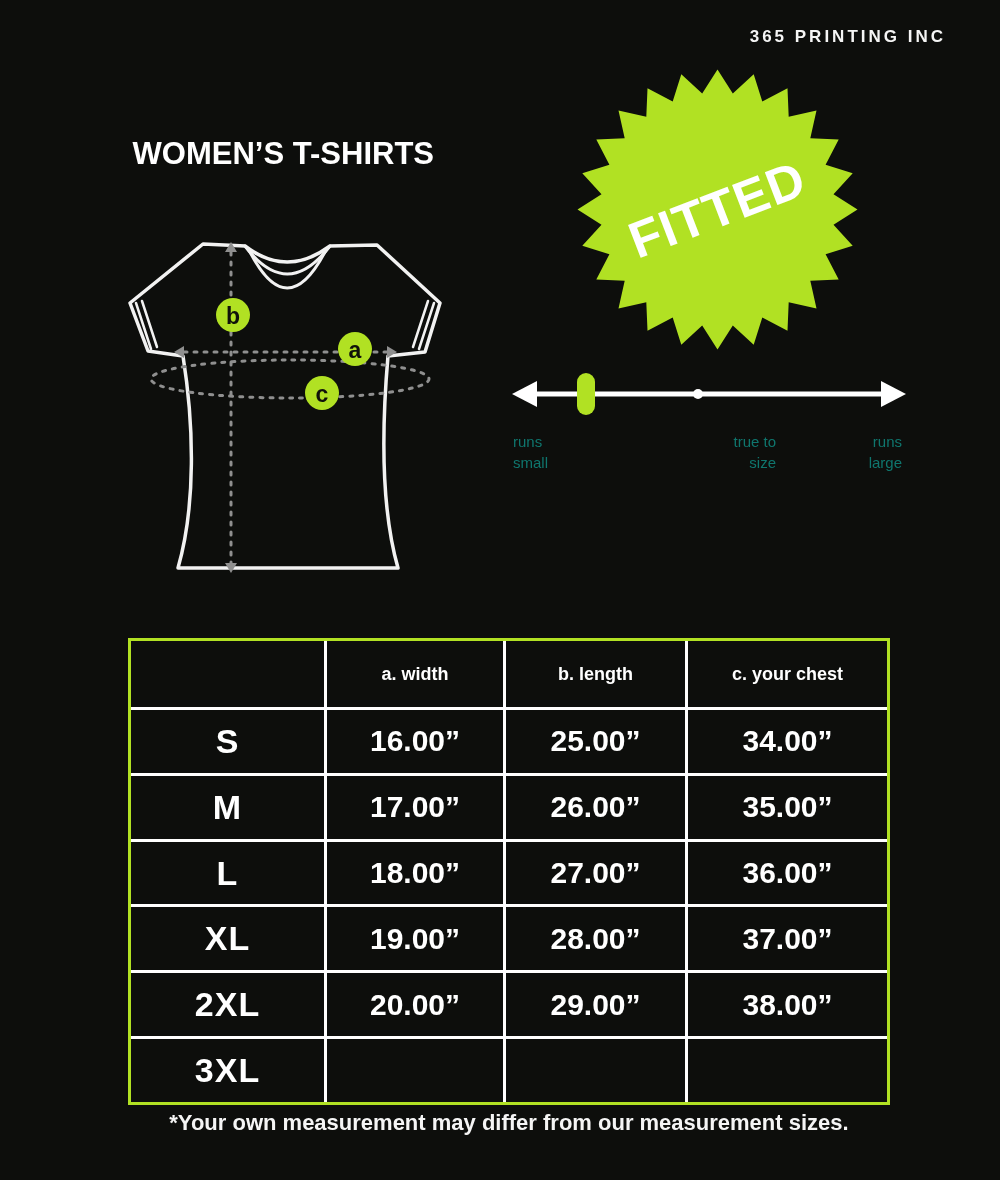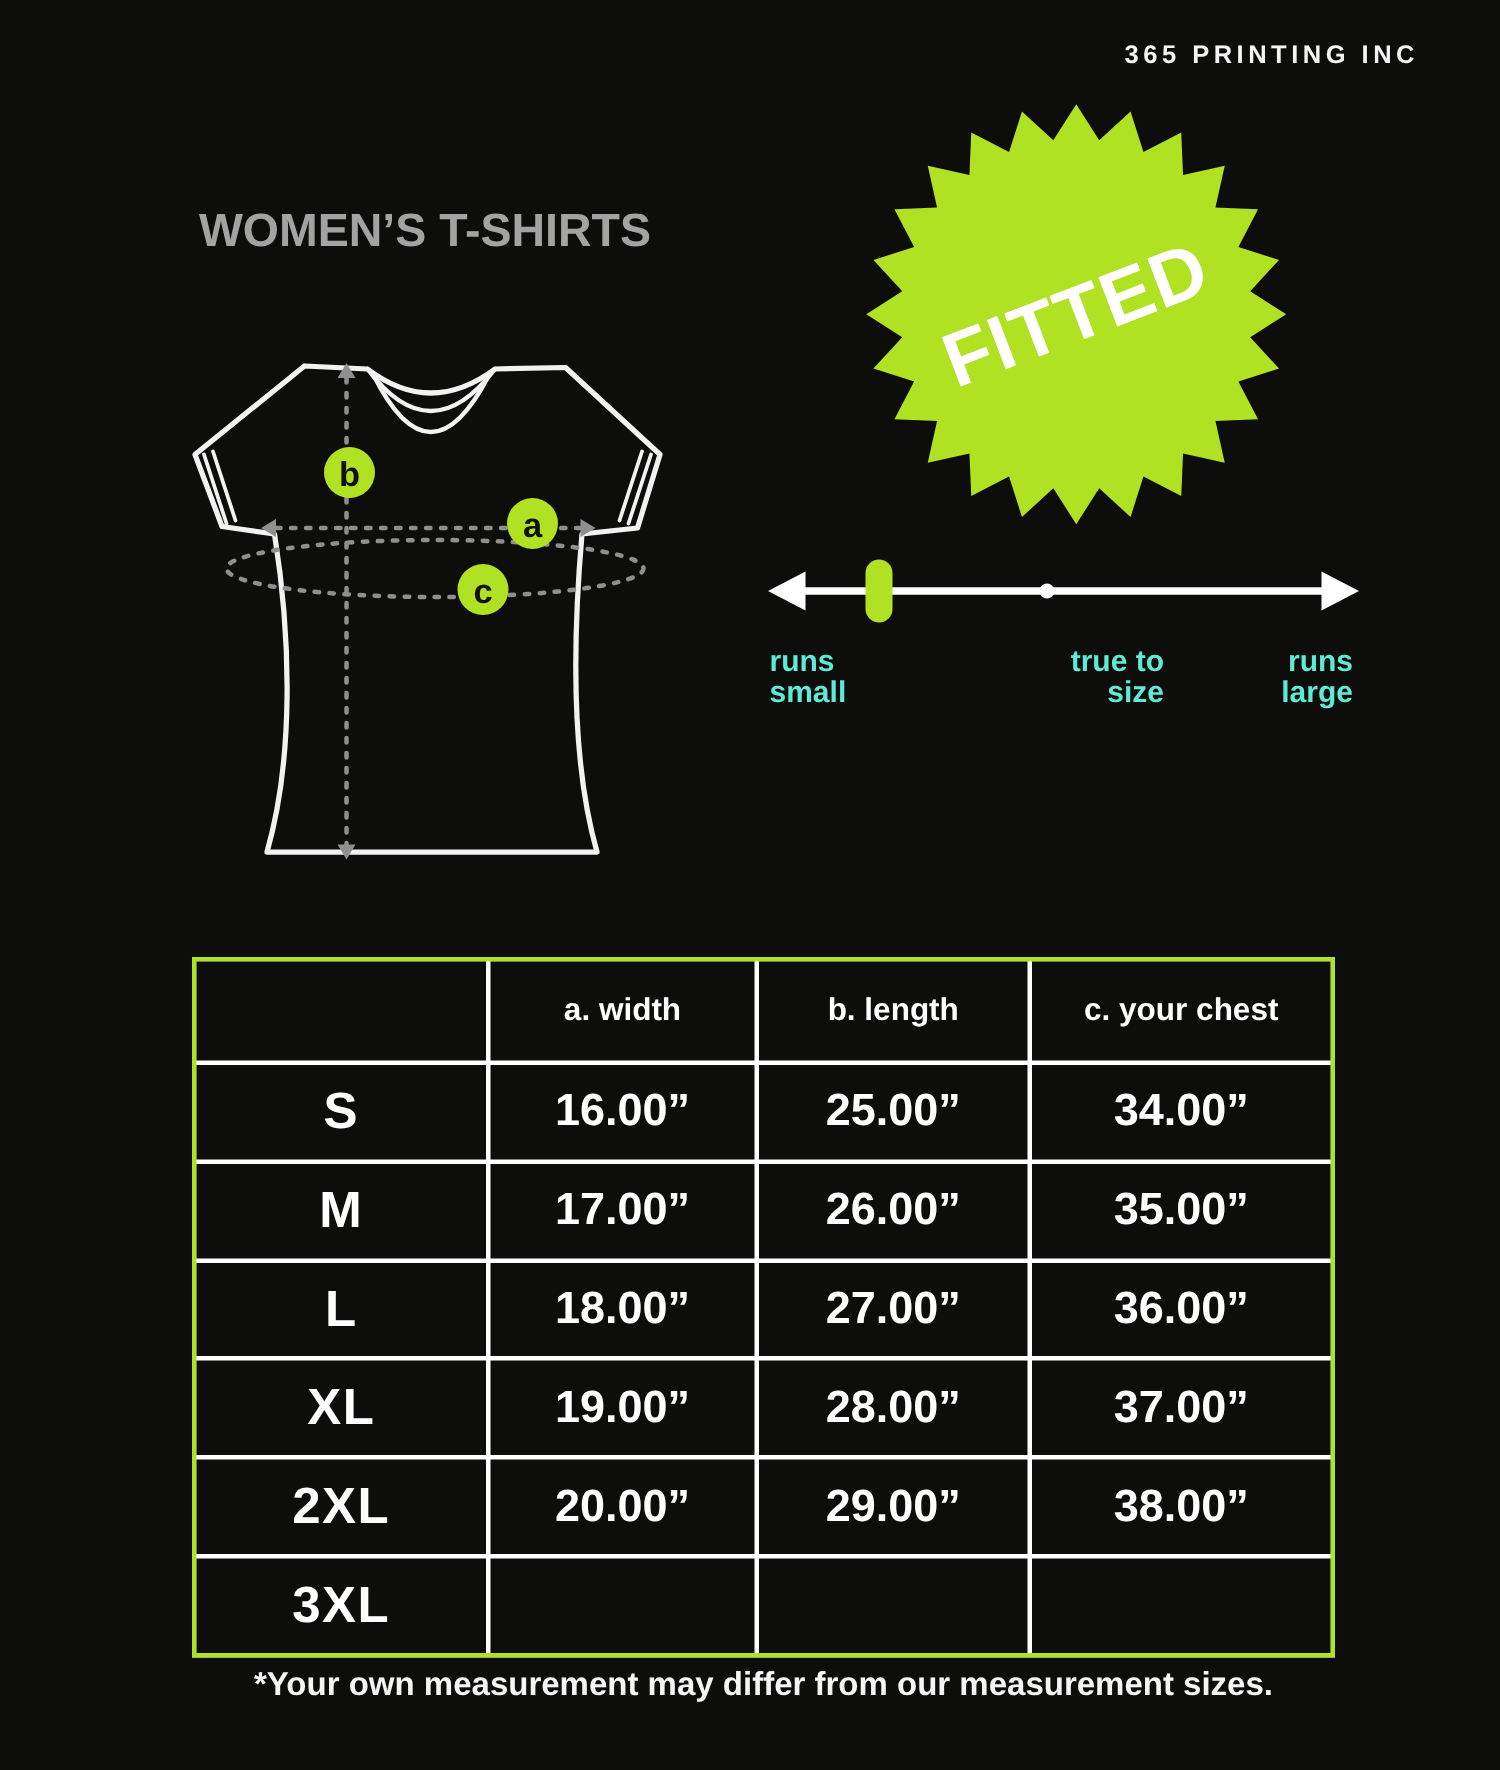--- a/index.html
+++ b/index.html
@@ -13,53 +13,53 @@
     position:absolute; top:27px; right:26px;
     font-size:17px; font-weight:bold; letter-spacing:3px; color:#f5f5f5;
   }
   .title {
     position:absolute; left:60px; top:56px;
     font-size:79px; font-weight:bold; letter-spacing:-2px; color:#b1e123;
     white-space:nowrap;
   }
   .subtitle {
     position:absolute; left:62px; top:136px; width:372px;
-    text-align:right; font-size:31px; font-weight:bold; letter-spacing:0px; color:#a3a3a3;
+    text-align:right; font-size:31px; font-weight:bold; letter-spacing:0px; color:#ffffff;
     white-space:nowrap;
   }
   .badge {
     position:absolute; left:575px; top:67px; width:285px; height:285px;
     display:flex; align-items:center; justify-content:center;
   }
   .badge svg { position:absolute; left:0; top:0; }
   .badge-label {
     position:relative; transform:rotate(-21deg);
     font-size:51px; font-weight:bold; color:#ffffff; letter-spacing:1px;
   }
   .shirt-wrap { position:absolute; left:118px; top:225px; }
   .scale-wrap { position:absolute; left:503px; top:355px; }
   .scale-label {
-    position:absolute; font-size:20px; font-weight:bold; line-height:21px; color:#5eead4;
+    position:absolute; font-size:15px; font-weight:normal; line-height:21px; color:#0f766e;
   }
   .scale-label.left   { left:513px; top:431px; text-align:left;  }
   .scale-label.center { left:636px; top:431px; width:140px; text-align:right; }
   .scale-label.right  { left:820px; top:431px; width:82px;  text-align:right; }
   .size-table {
     position:absolute; left:128px; top:638px; width:762px; height:467px;
     background:#ffffff; border:3px solid #b1e123;
     display:grid;
     grid-template-columns:193px 176px 179px 199px;
     grid-template-rows:66px repeat(6, 1fr);
     gap:3px;
   }
   .cell {
     background:#0d0e0c; display:flex; align-items:center; justify-content:center;
     font-weight:bold; color:#ffffff;
   }
-  .cell.th   { font-size:21px; }
+  .cell.th   { font-size:18px; }
   .cell.size { font-size:34px; letter-spacing:1px; }
   .cell.val  { font-size:30px; }
   .footnote {
     position:absolute; left:118px; top:1110px; width:782px;
     text-align:center; font-size:22px; font-weight:bold; color:#f5f5f5;
   }
   svg text { font-family:"Liberation Sans", sans-serif; }
 </style>
 </head>
 <body>

